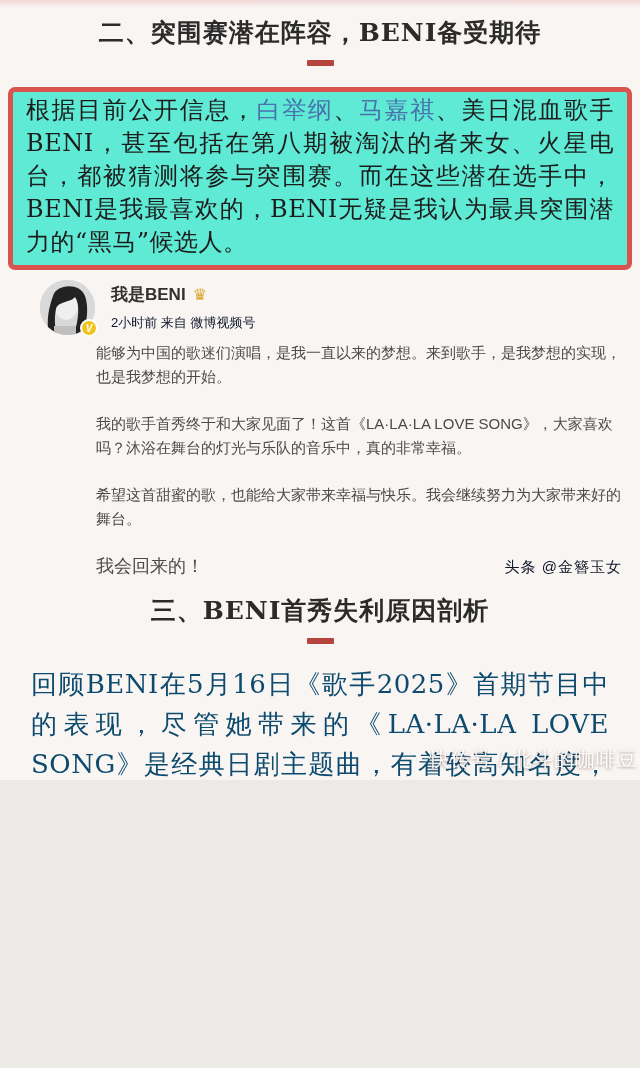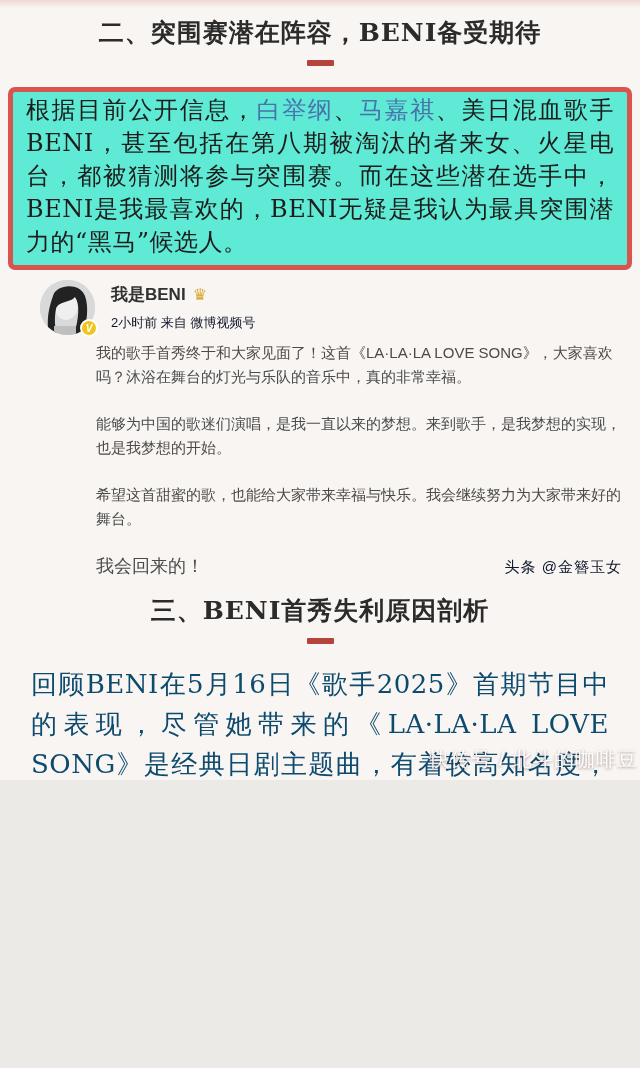--- a/index.html
+++ b/index.html
@@ -77,22 +77,22 @@
       </div>
       <div class="weibo-id">
         <div class="weibo-name">
             <span>我是BENI</span>
             <span class="crown">♛</span>
           </div>
         <div class="weibo-meta">2小时前 来自 微博视频号</div>
       </div>
     </div>
     <div class="weibo-body">
+      <p>能够为中国的歌迷们演唱，是我一直以来的梦想。来到歌手，是我梦想的实现，也是我梦想的开始。</p>
       <p>我的歌手首秀终于和大家见面了！这首《LA·LA·LA LOVE SONG》，大家喜欢吗？沐浴在舞台的灯光与乐队的音乐中，真的非常幸福。</p>
-      <p>能够为中国的歌迷们演唱，是我一直以来的梦想。来到歌手，是我梦想的实现，也是我梦想的开始。</p>
       <p>希望这首甜蜜的歌，也能给大家带来幸福与快乐。我会继续努力为大家带来好的舞台。</p>
     </div>
     <div class="weibo-footer">
       <p>我会回来的！</p>
       <span class="source-mark">头条 @金簪玉女</span>
     </div>
   </div>
 
   <h2 class="sec-title">三、BENI首秀失利原因剖析</h2>
   <div class="dash"></div>

